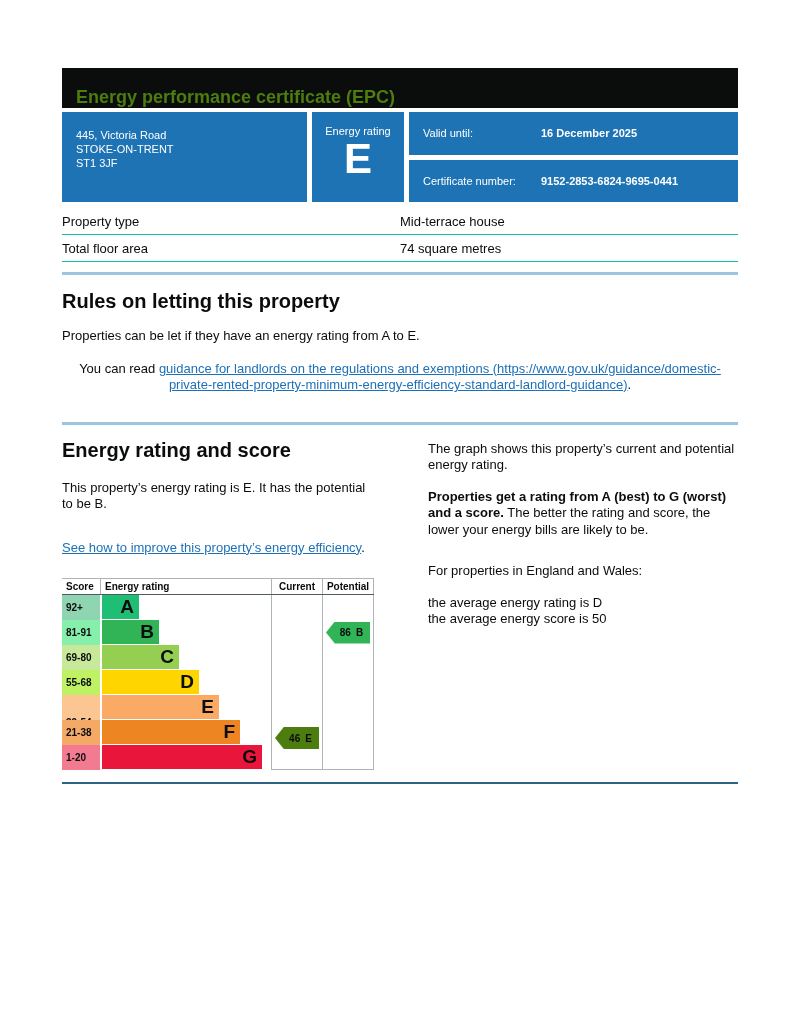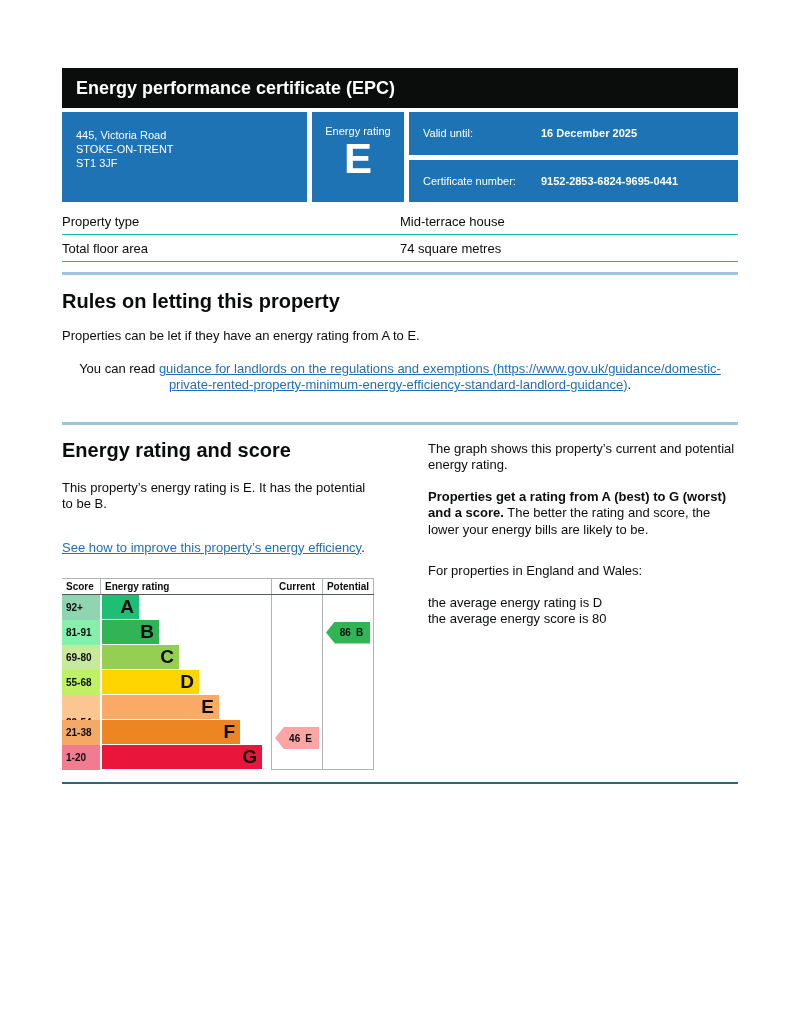--- a/index.html
+++ b/index.html
@@ -8,22 +8,22 @@
     margin: 0; padding: 0;
     background: #ffffff;
     overflow: hidden;
     font-family: "Liberation Sans", "DejaVu Sans", sans-serif;
     color: #0b0c0c;
   }
   .page { box-sizing: border-box; width: 800px; padding: 68px 62px 0 62px; }
 
   
   .masthead {
-    background: #0b0c0c; color: #ffffff;
-    height: 40px; display: flex; align-items: center;
+    background: #0b0c0c; color: #4d7c0f;
+    height: 40px; display: flex; align-items: flex-end;
     padding: 0 14px; box-sizing: border-box;
     font-size: 18px; font-weight: bold;
     margin-bottom: 4px;
   }
 
   
   .summary-panel { display: flex; gap: 5px; height: 90px; }
   .summary-panel .box { background: #1e73b4; color: #ffffff; box-sizing: border-box; }
   .address-box { flex: 0 0 245px; padding: 16px 14px; font-size: 11px; line-height: 14px; }
   .rating-box { flex: 0 0 92px; text-align: center; padding-top: 13px; }
@@ -213,21 +213,21 @@
               <div class="cell pot-cell"></div>
             </div>
             <div class="chart-row">
               <div class="cell score-cell" style="background: rgb(252, 198, 147);">39-54</div>
               <div class="cell bar-cell">
                 <div class="bar" style="width: 117px; background: rgb(251, 170, 101);">
                   <span>E</span>
                 </div>
               </div>
               <div class="cell cur-cell">
-                <div class="arrow" style="background: #fca5a5; margin-top: 32px;">
+                <div class="arrow" style="background: #4d7c0f; margin-top: 32px;">
                   <span>46</span>
                   <span>E</span>
                 </div>
               </div>
               <div class="cell pot-cell"></div>
             </div>
             <div class="chart-row">
               <div class="cell score-cell" style="background: rgb(245, 169, 102);">21-38</div>
               <div class="cell bar-cell">
                 <div class="bar" style="width: 138px; background: rgb(238, 133, 35);">
@@ -250,20 +250,20 @@
           </div>
       </div>
     </div>
 
     <div class="right-col">
       <p class="r-p1">The graph shows this property’s current and potential energy rating.</p>
       <p class="r-p2"><strong>Properties get a rating from A (best) to G (worst) and a score.</strong><span> The better the rating and score, the lower your energy bills are likely to be.</span></p>
       <p class="r-p3">For properties in England and Wales:</p>
       <div class="para r-p4">
         <div>the average energy rating is D</div>
-        <div>the average energy score is 80</div>
+        <div>the average energy score is 50</div>
       </div>
     </div>
   </div>
 
   <div class="rule-dark"></div>
 
 </div>
 
 </body></html>

